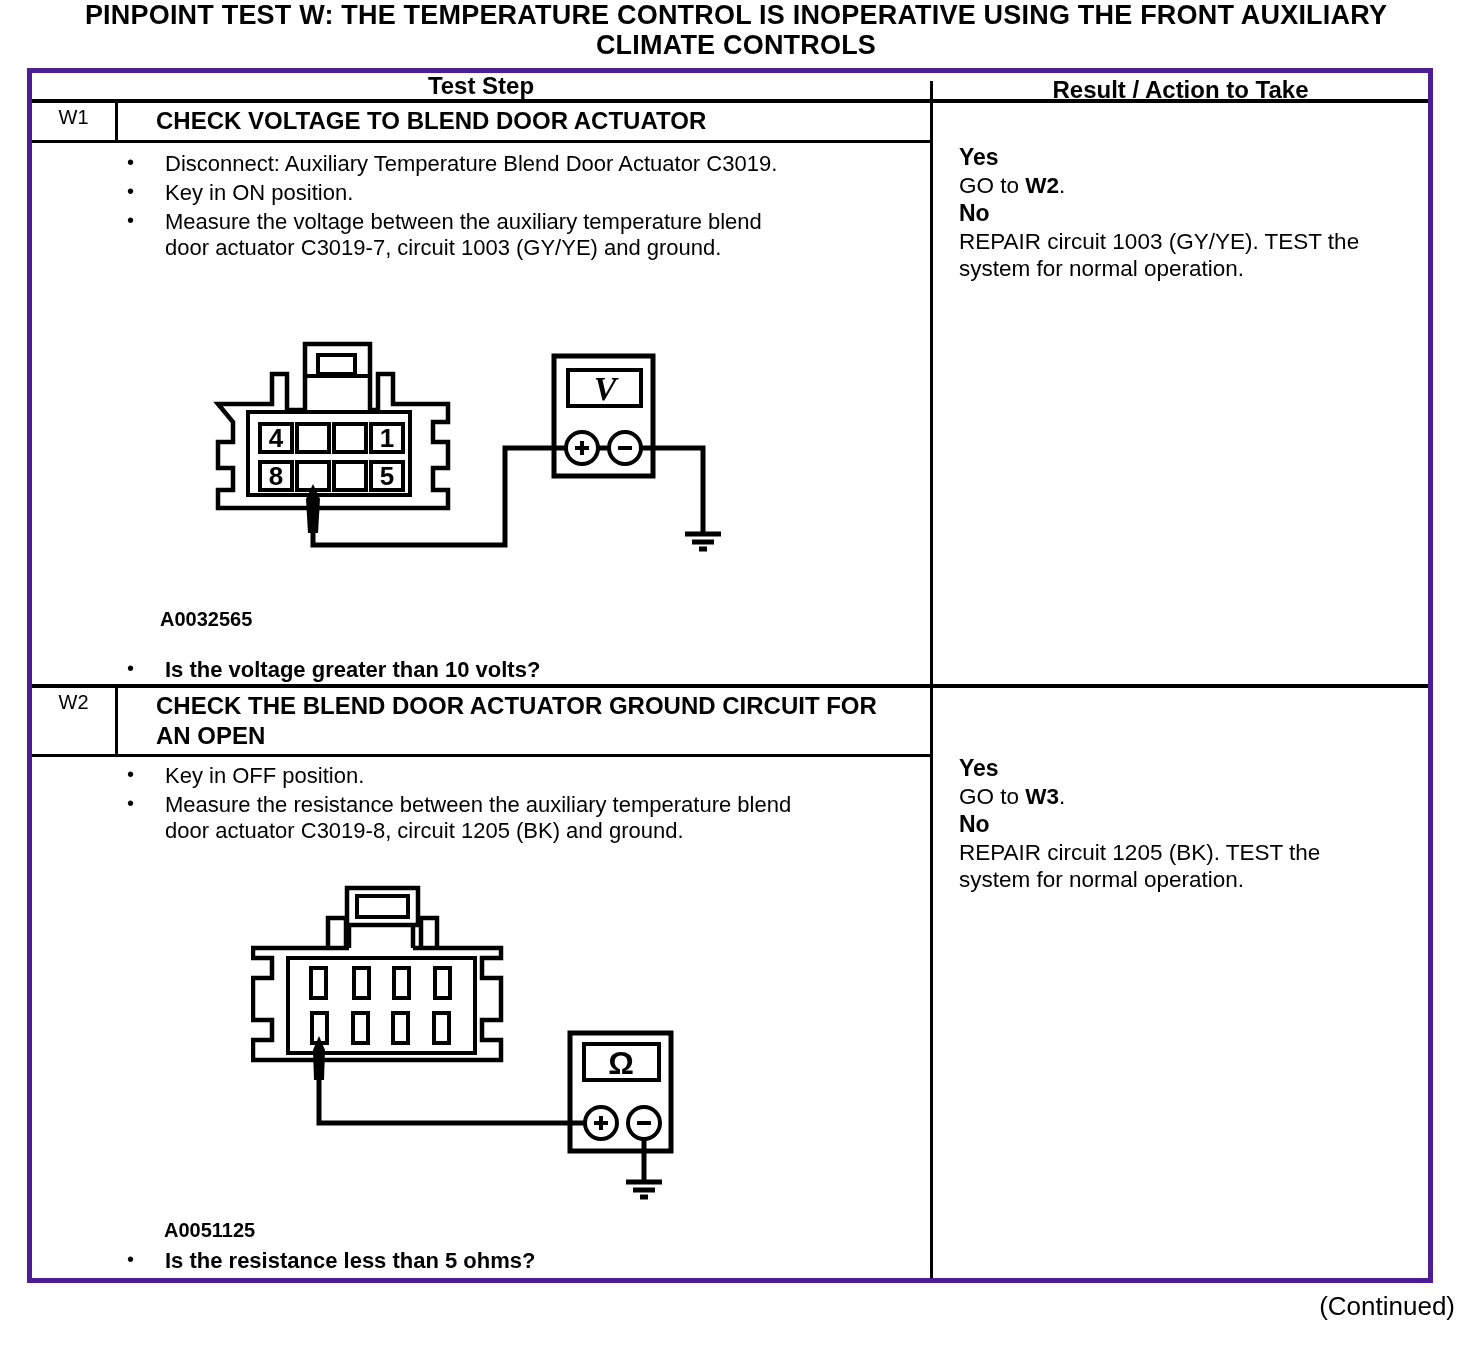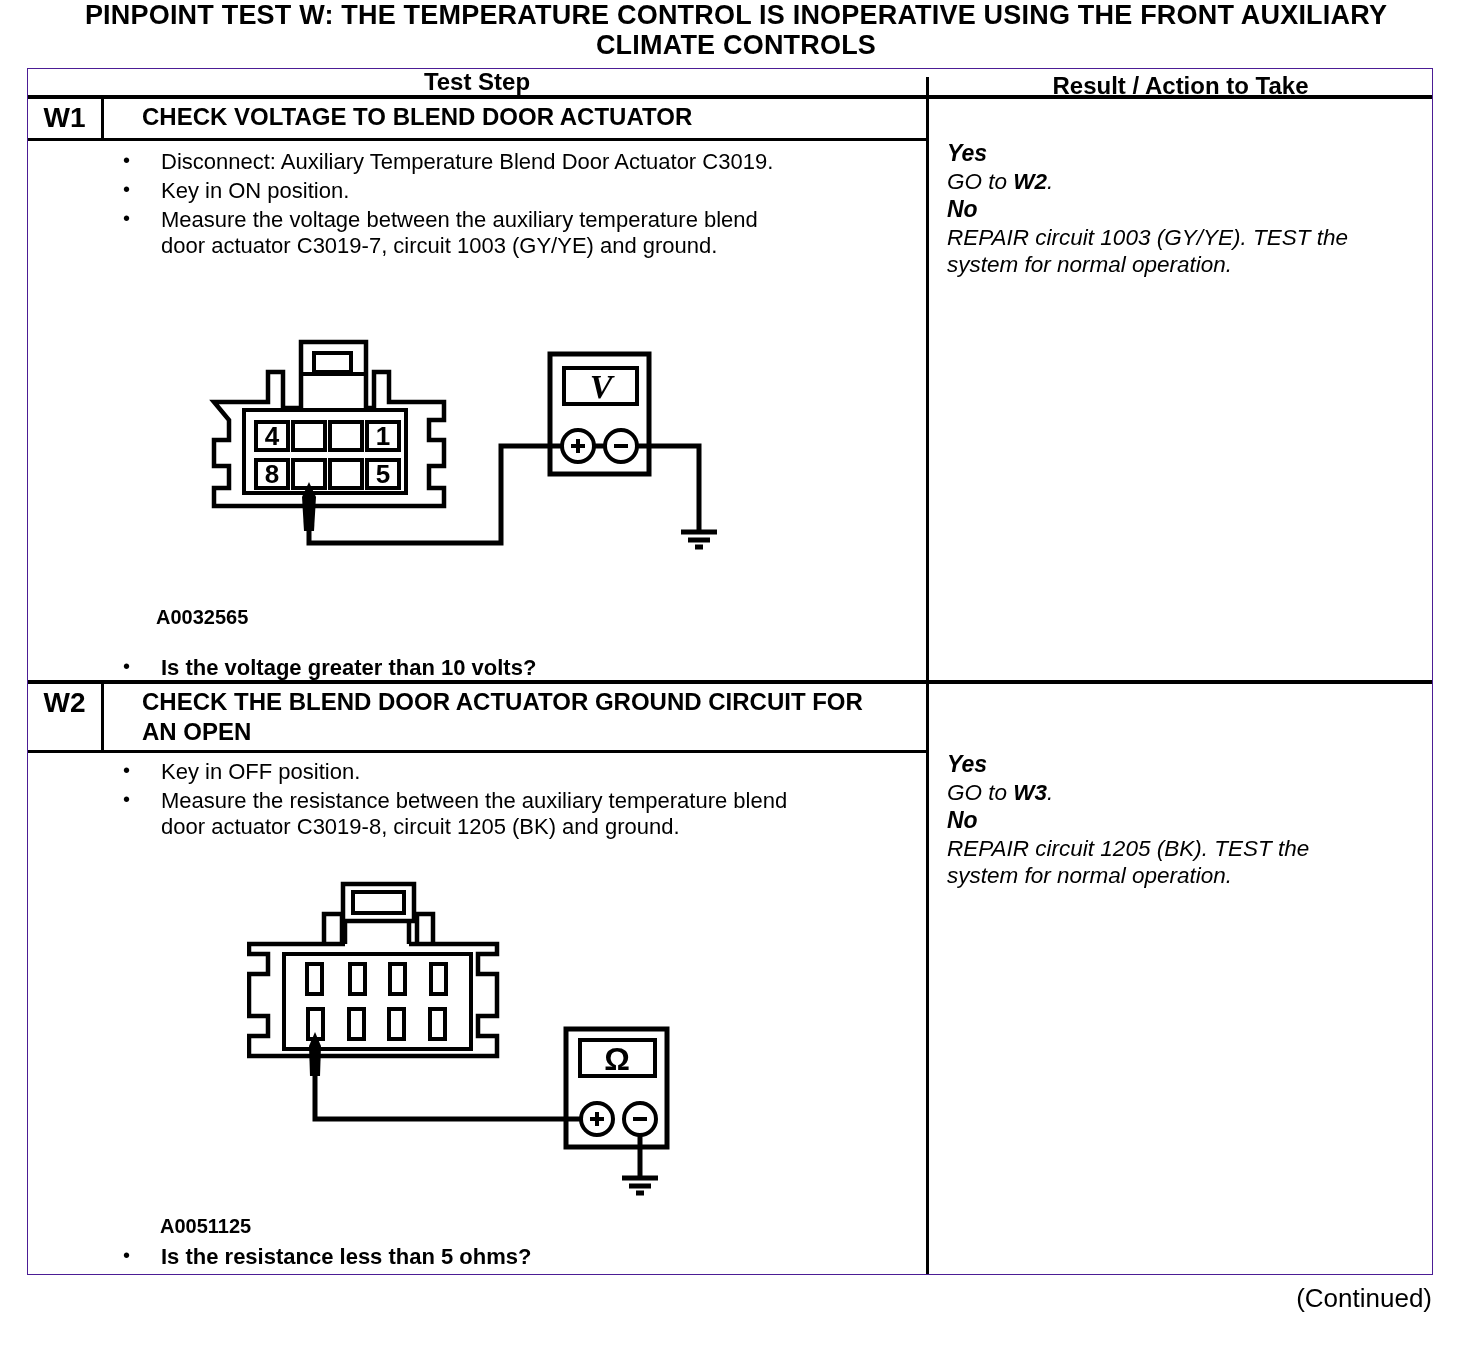--- a/index.html
+++ b/index.html
@@ -9,38 +9,38 @@
     font-family: "Liberation Sans", sans-serif; color: #000;
     overflow: hidden;
   }
   .page-title {
     text-align: center;
     font-size: 27px; font-weight: bold; line-height: 1.12;
     letter-spacing: 0.2px;
   }
   .pp-table {
     margin: 8px 0 0 27px; width: 1406px;
-    border: 1px solid #4c1d95;
+    border: 5px solid #4c1d95;
   }
   .header-row { display: flex; border-bottom: 4px solid #000; height: 30px; }
   .hcell { display: flex; align-items: center; justify-content: center;
            font-weight: bold; font-size: 24px; }
   .hcell.step { width: 898px; }
   .hcell.result { flex: 1; border-left: 3px solid #000; margin-top: 8px; }
 
   .test-row { display: flex; overflow: hidden; }
   .test-row.w1 { height: 585px; border-bottom: 4px solid #000; }
   .test-row.w2 { height: 590px; }
   .step-cell { width: 898px; overflow: hidden; }
-  .result-cell { flex: 1; border-left: 3px solid #000; padding: 40px 16px 0 18px; font-style: italic; }
+  .result-cell { flex: 1; border-left: 3px solid #000; padding: 40px 16px 0 26px; }
   .w2 .result-cell { padding-top: 66px; }
 
   .step-header { display: flex; border-bottom: 3px solid #000; }
-  .step-id { width: 76px; border-right: 3px solid #000; text-align: center;
-             font-weight: bold; font-size: 28px; padding: 3px 0 4px; }
+  .step-id { width: 86px; border-right: 3px solid #000; text-align: center;
+             font-weight: normal; font-size: 20px; padding: 3px 0 4px; }
   .step-title { flex: 1; font-weight: bold; font-size: 24px; line-height: 1.22;
                 padding: 3px 18px 4px 38px; white-space: pre-line; }
 
   .bullets { margin: 8px 55px 0 95px; }
   .w2 .bullets { margin-top: 6px; }
   .bullet-item { display: flex; font-size: 22px; line-height: 1.18; margin-bottom: 3px; }
   .bullet-glyph { width: 38px; flex: none; font-size: 20px; }
   .bullet-text { white-space: pre-line; }
 
   .diagram-w1 { display: block; margin: 74px 0 0 168px; }
@@ -49,21 +49,21 @@
   .w2 .fig-label { margin: 4px 0 0 132px; }
   .q { margin: 26px 55px 0 95px; }
   .w2 .q { margin-top: 6px; }
   .q .bullet-text { font-weight: bold; }
 
   .res-label { font-weight: bold; font-size: 23px; line-height: 1.25; }
   .res-line { font-size: 22.5px; line-height: 1.2; white-space: pre-line; }
   .res-no { }
   .res-target { font-weight: bold; }
 
-  .continued { text-align: right; margin: 8px 40px 0 0; font-size: 26px; }
+  .continued { text-align: right; margin: 8px 17px 0 0; font-size: 26px; }
 
   svg .outline { fill: none; stroke: #000; stroke-width: 4.5; }
   svg .thin    { fill: none; stroke: #000; stroke-width: 4; }
   svg .wire    { fill: none; stroke: #000; stroke-width: 5; }
   svg .terminal{ fill: #fff; stroke: #000; stroke-width: 4; }
   svg .tsign   { fill: none; stroke: #000; stroke-width: 4; }
   svg .probe   { fill: #000; stroke: none; }
   svg text.pin-label { font-family: "Liberation Sans", sans-serif; font-weight: bold;
                        font-size: 26px; text-anchor: middle; fill: #000; }
   svg text.meter-v   { font-family: "Liberation Serif", serif; font-style: italic;

